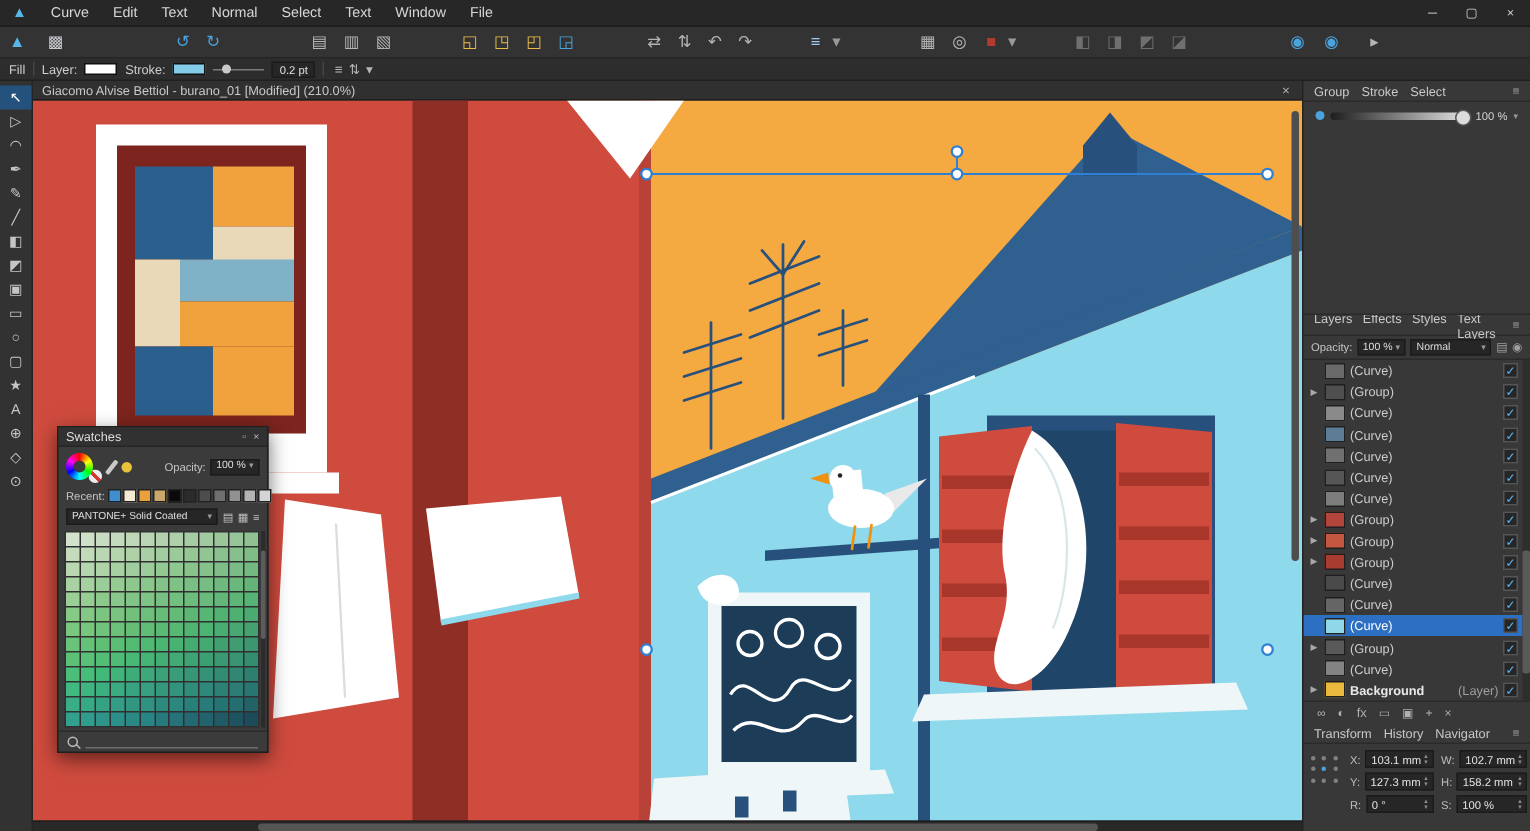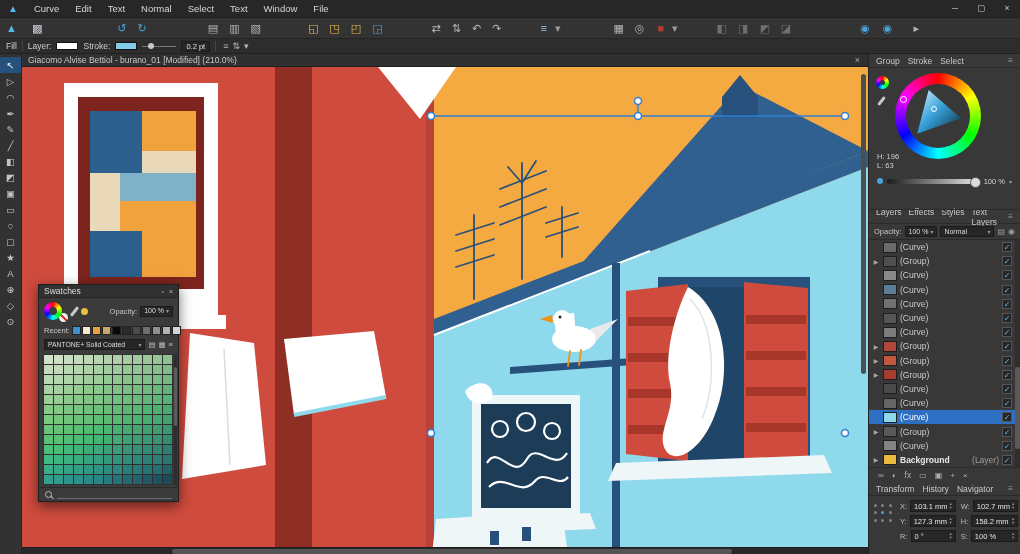--- a/index.html
+++ b/index.html
@@ -643,33 +643,20 @@
       <div class="color-sec">
         <div class="ptabs">
           <span style="display:flex;gap:8px">
 
           <span>Group</span>
               <span>Stroke</span>
               <span>Select</span>
             </span>
           <span class="pmenu">≡</span>
         </div>
-        <div class="wheel-area">
-          <span class="mini-donut"></span>
-          <span class="mini-dropper"></span>
-          <div class="wheel">
-            <div class="tri"></div>
-            <span class="ring-dot"></span>
-            <span class="tri-dot"></span>
-          </div>
-          <div class="readouts">
-            <div>H: 196</div>
-            <div>L: 63</div>
-          </div>
-        </div>
         <div class="opac-row">
           <span class="bluedot"></span>
           <span class="op-track"></span>
           <span class="op-val">100 %</span>
           <span class="caret">▾</span>
         </div>
       </div>
 
       <div class="ptabs">
         <span style="display:flex;gap:7px">

